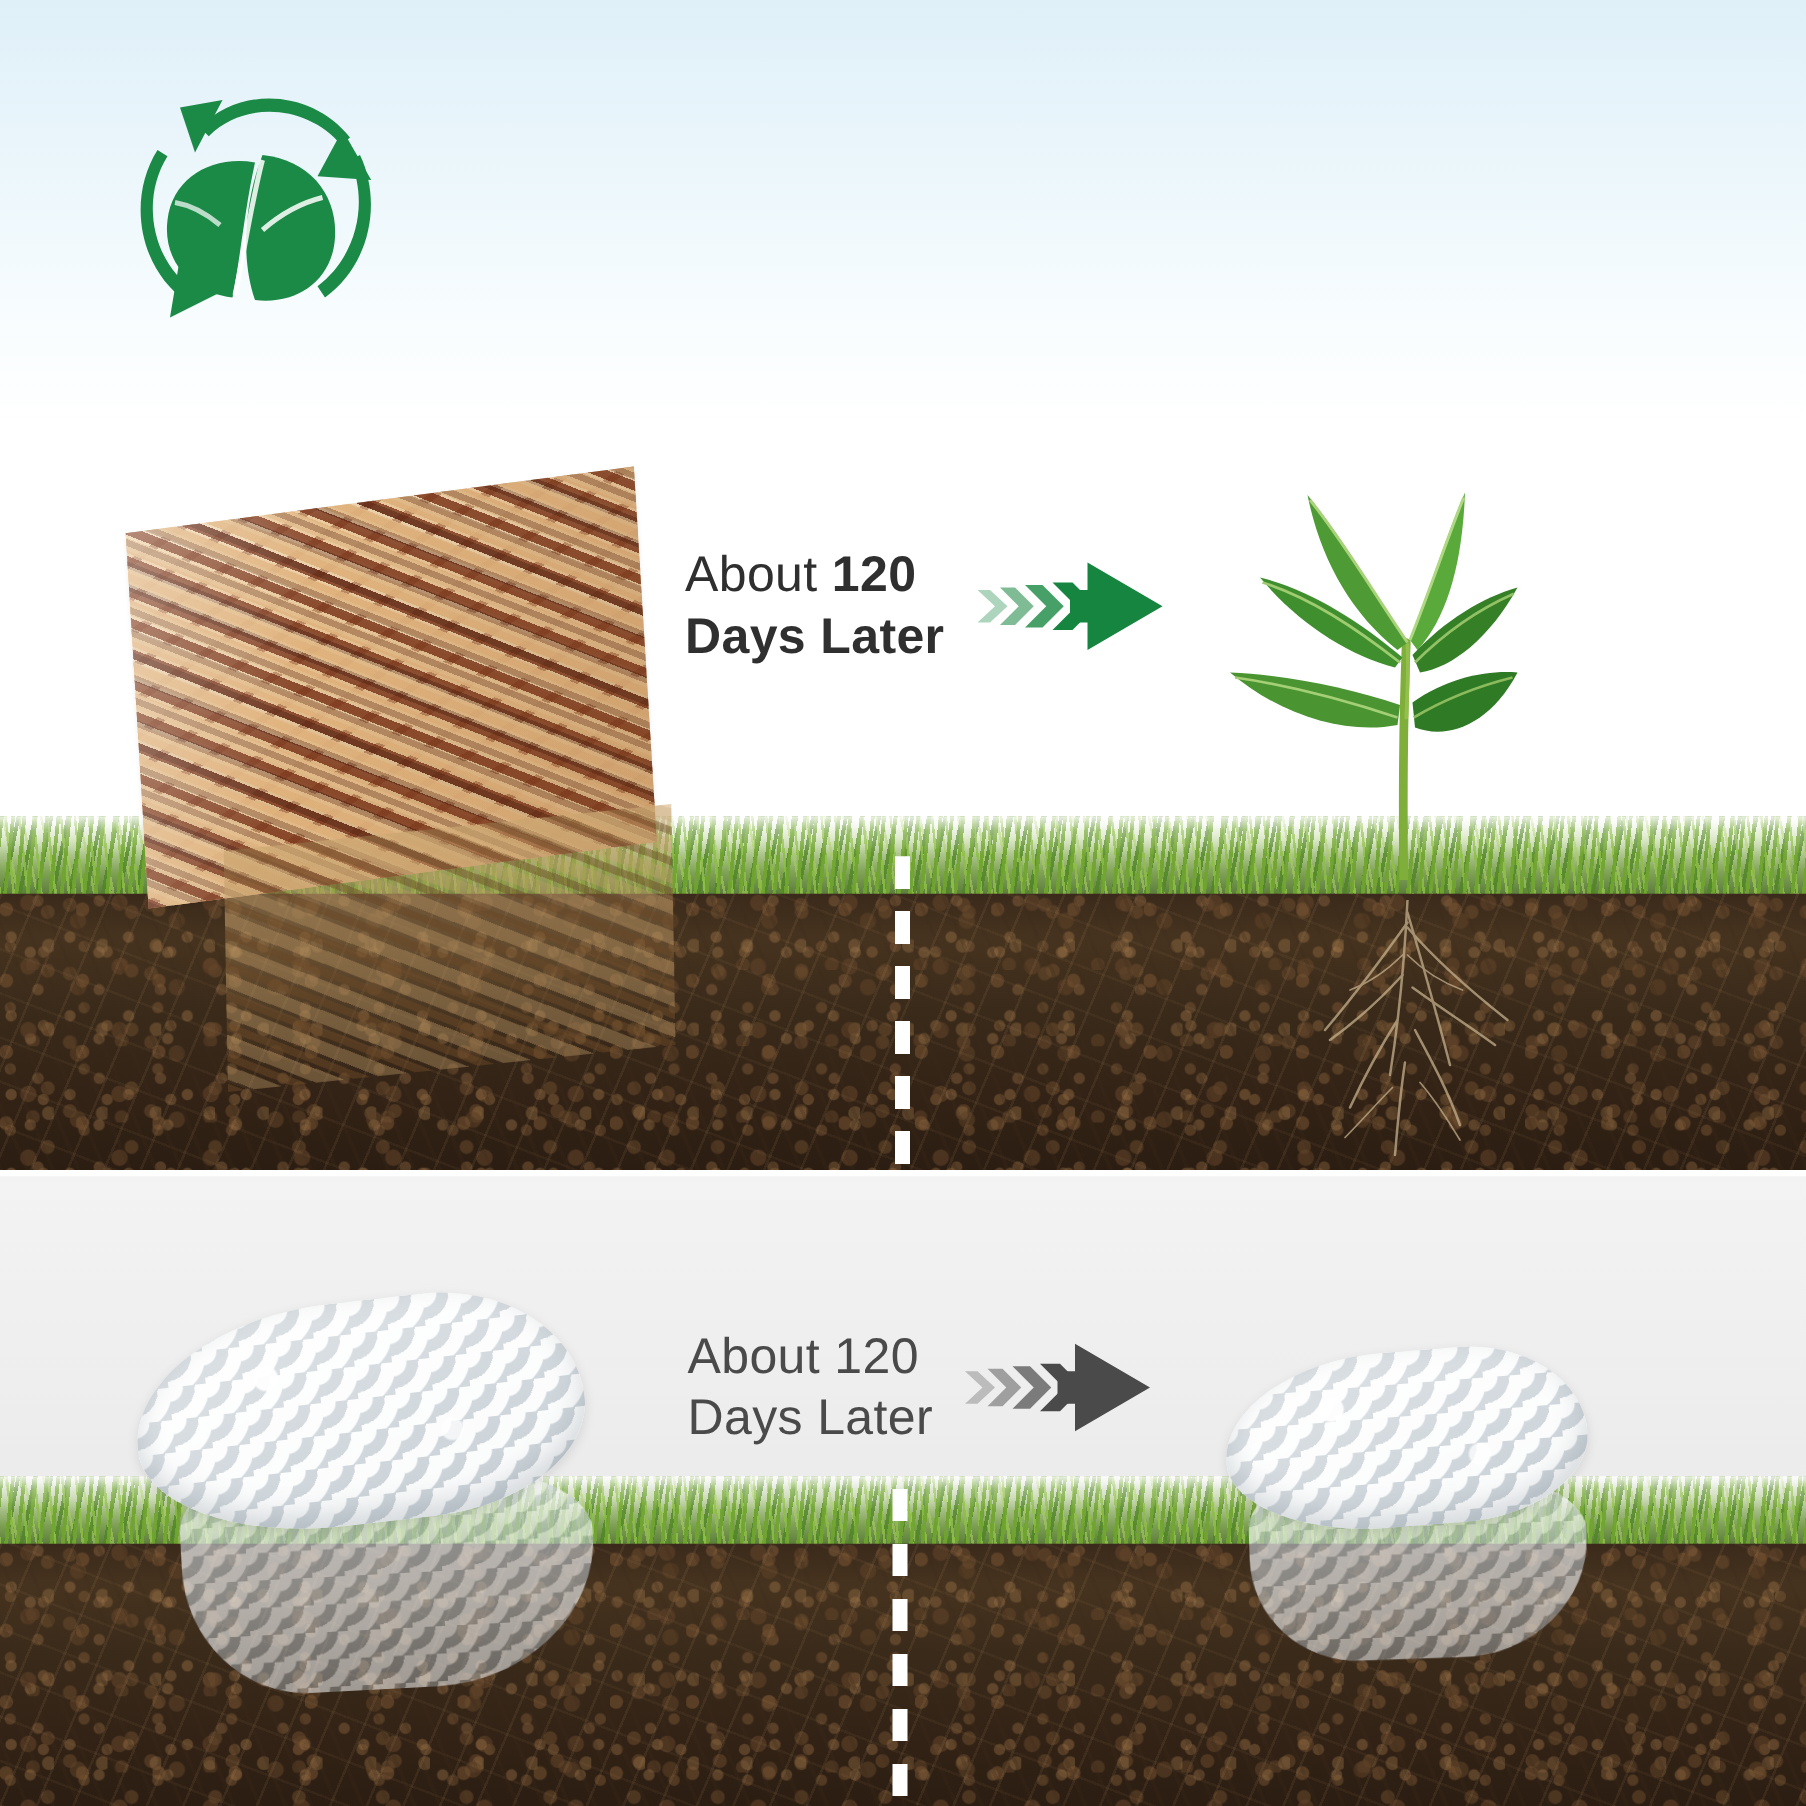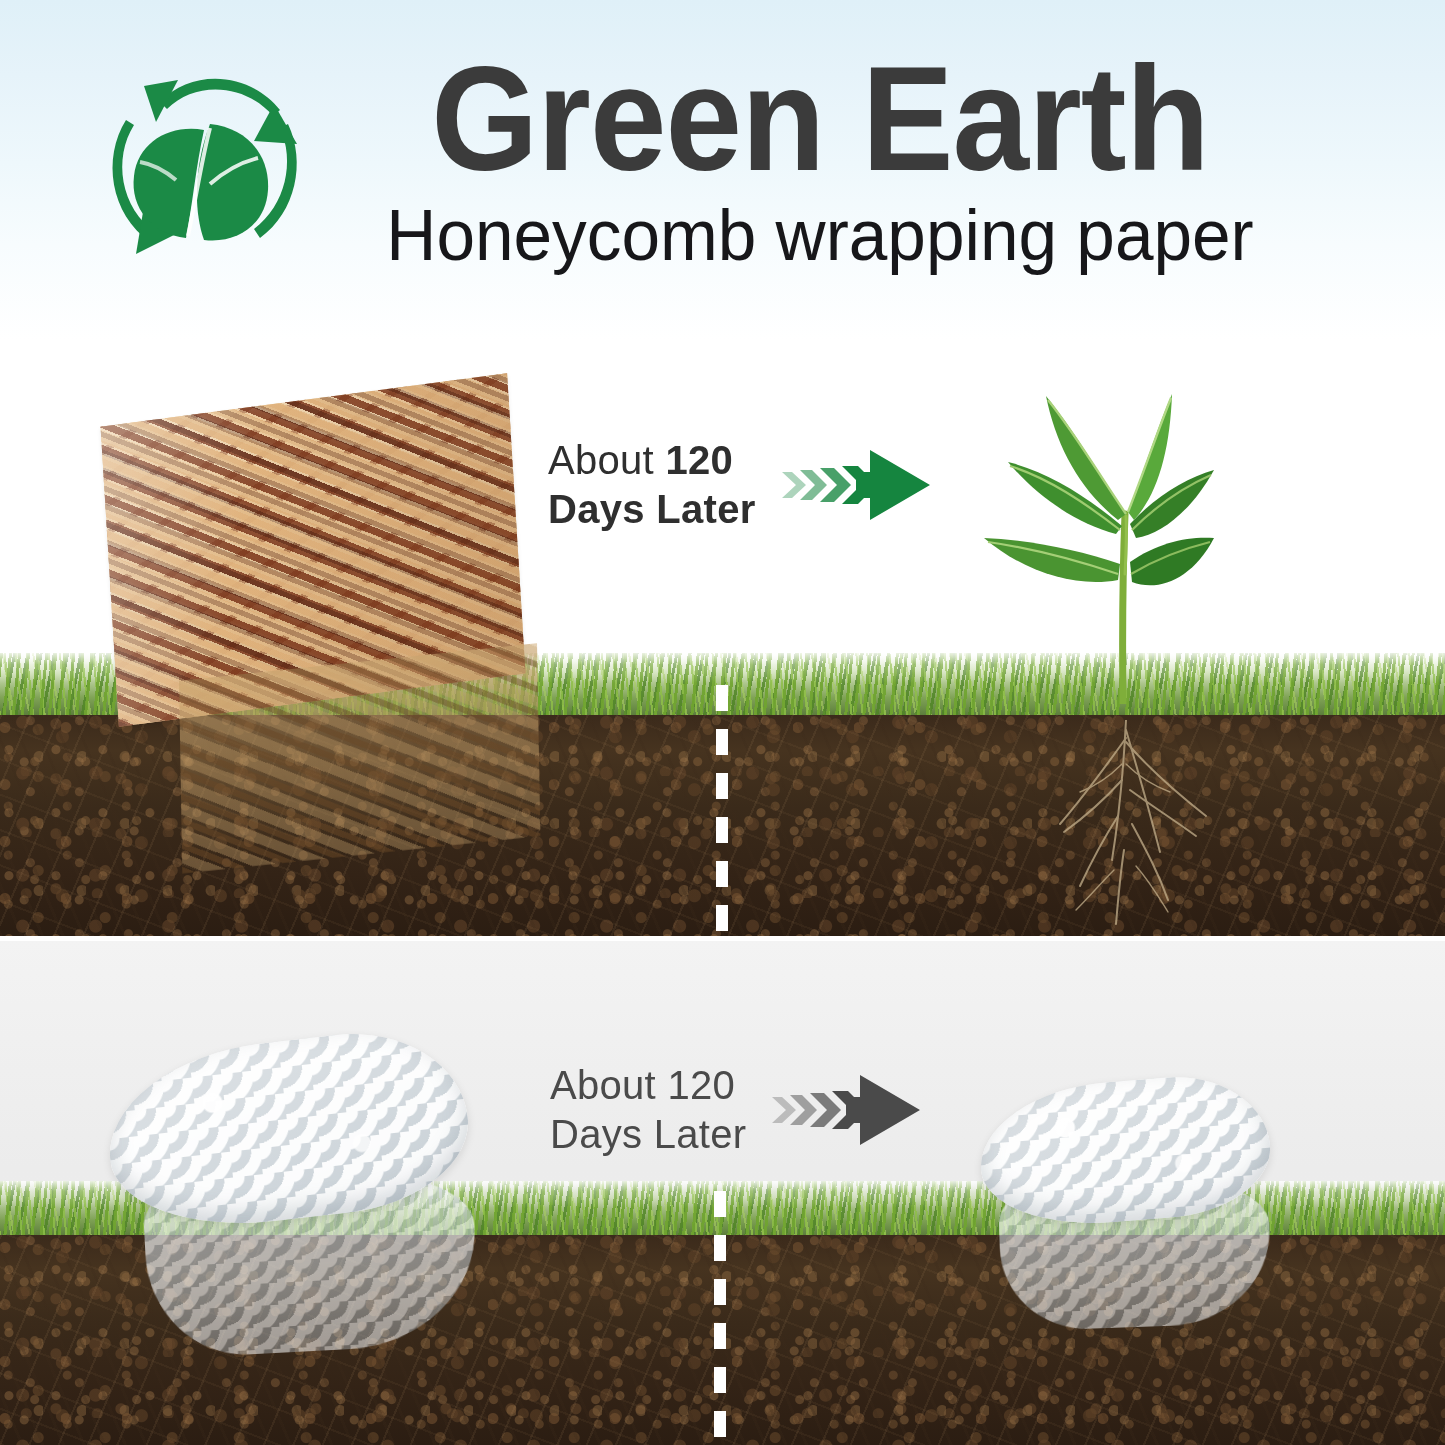--- a/index.html
+++ b/index.html
@@ -317,24 +317,20 @@
           <path d="M118 66 C156 70 178 98 176 132 C174 166 146 186 112 182
                    C100 148 104 102 118 66 Z"></path>
 
           <path d="M96 178 C104 140 110 100 118 70" fill="none" stroke="#ffffff" stroke-width="4" opacity=".85"></path>
           <path d="M118 126 C134 112 150 104 166 100" fill="none" stroke="#ffffff" stroke-width="4" opacity=".85"></path>
           <path d="M84 122 C72 112 60 106 48 104" fill="none" stroke="#ffffff" stroke-width="4" opacity=".7"></path>
         </g>
       </svg>
     </div>
 
-    <div class="title-block">
-      <div class="brand-title">Green Earth</div>
-      <div class="brand-sub">Honeycomb wrapping paper</div>
-    </div>
   </div>
 
   <div class="panel panel-top">
 
     <div class="ground">
       <div class="grass"></div>
       <div class="soil"></div>
     </div>
 
     <div class="honeycomb"></div>

